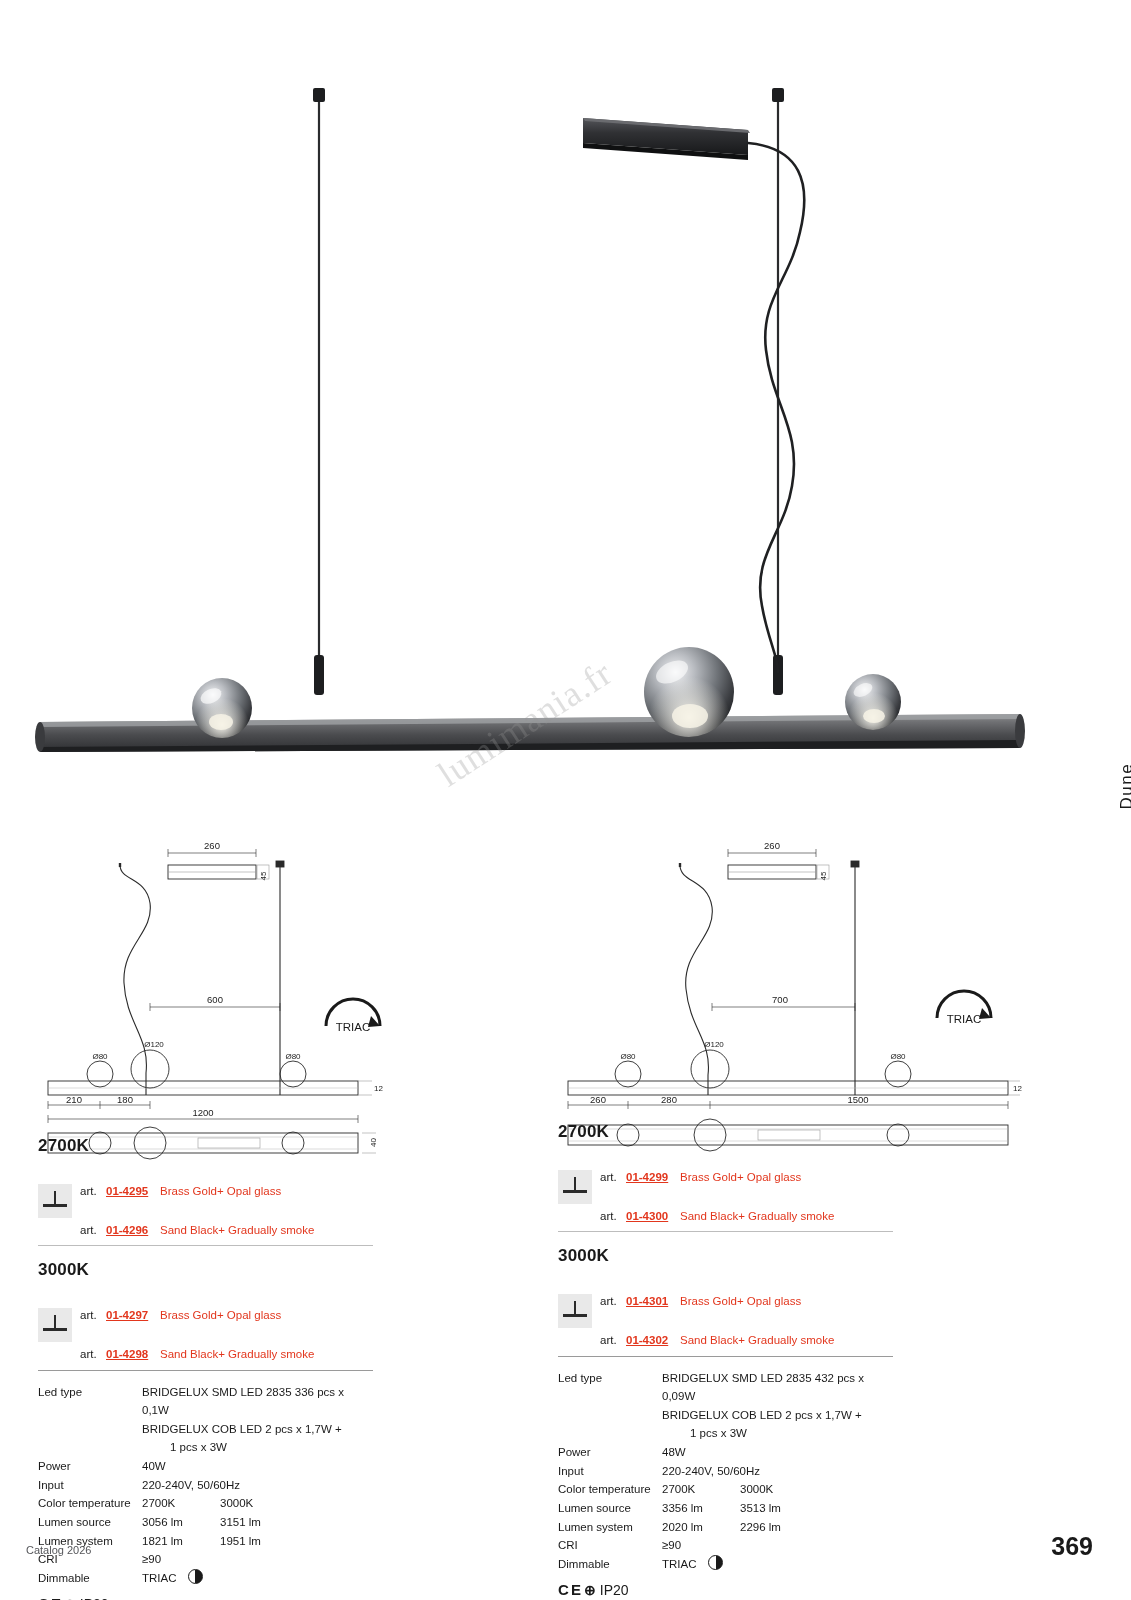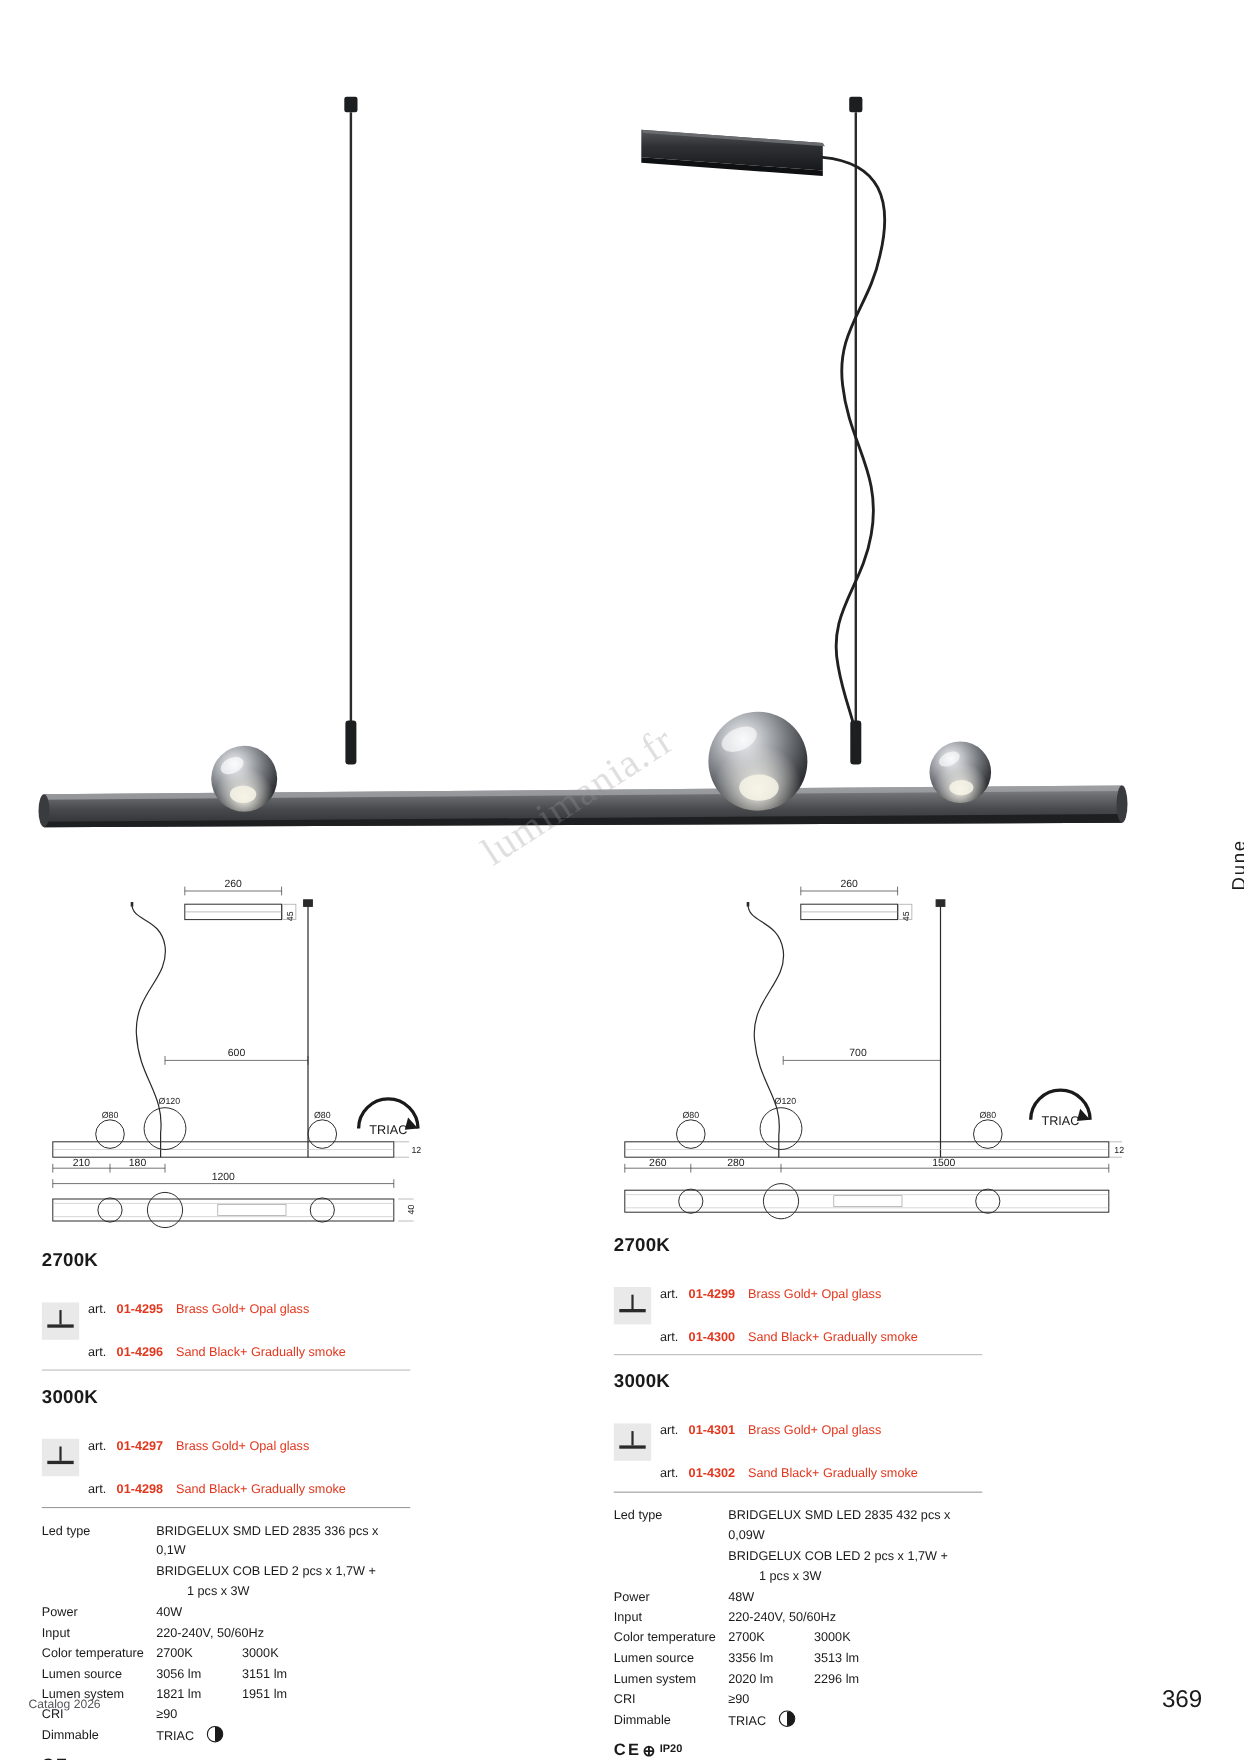--- a/index.html
+++ b/index.html
@@ -34,21 +34,21 @@
     position:absolute;
     right:14px; top:730px;
     transform:rotate(-90deg);
     transform-origin:right top;
     font-size:17px;
     letter-spacing:1.5px;
     color:#1a1a1a;
   }
 
   
-  .tech { position:absolute; }
+  .tech { position:absolute;margin-top:43px; }
   .tech-left  { left:38px;  top:790px;  width:345px; height:330px; }
   .tech-right { left:558px; top:790px;  width:470px; height:330px; }
 
   .tech svg { display:block; }
 
   .dim-text { font-size:9.5px; fill:#222; font-family:"Liberation Sans", sans-serif; }
   .dim-text-sm { font-size:8px; fill:#222; font-family:"Liberation Sans", sans-serif; }
 
   
   .col { position:absolute; width:335px; }
@@ -77,37 +77,37 @@
     background:#2a2a2a;
   }
   .art-icon:after {
     content:"";
     position:absolute; left:16px; top:7px; width:2px; height:13px;
     background:#2a2a2a;
   }
   .art-rows { flex:1 1 auto; padding-top:2px; }
   .art-row { display:flex; align-items:baseline; font-size:11.5px; line-height:1.62; }
   .art-row .lbl { width:26px; color:#1a1a1a; }
-  .art-row .code { width:54px; color:#e2361d; font-weight:700; }
+  .art-row .code { width:54px; color:#e2361d; font-weight:700;text-decoration:underline; }
   .art-row .desc { color:#e2361d;margin-top:20px; }
 
   .rule { height:1px; background:#9a9a9a; margin:6px 0 0 0; }
   .rule-thin { height:1px; background:#bdbdbd; margin:6px 0 0 0; }
 
   
   .spec { margin-top:12px; font-size:11.5px; }
   .spec-row { display:flex; line-height:1.62;justify-content:flex-end; }
   .spec-row .k { width:104px; flex:0 0 104px; color:#1a1a1a; }
   .spec-row .v { flex:1 1 auto; color:#1a1a1a; }
   .spec-row .vi { display:inline-block; width:78px; }
   .spec-row.indent .v { padding-left:28px; }
 
   .cert { display:flex; align-items:center; gap:4px; margin-top:8px; font-size:14px; font-weight:700; }
   .cert .ce { font-size:15px; letter-spacing:-1px; font-weight:700; }
-  .ip { font-weight:700; font-size:10px; }
+  .ip { font-weight:400; font-size:14px; }
 
   .dim-moon {
     display:inline-block;
     width:13px; height:13px;
     border-radius:50%;
     border:1.3px solid #1a1a1a;
     position:relative;
     vertical-align:-2px;
     background:linear-gradient(90deg,#ffffff 0 50%, #1a1a1a 50% 100%);
   }
@@ -116,21 +116,21 @@
   .triac { position:absolute; font-size:11px; }
   .triac svg { display:block; }
 
   
   .footer-left {
     position:absolute; left:26px; top:1544px;
     font-size:11px; color:#55565a;
   }
   .footer-page {
     position:absolute; right:38px; top:1532px;
-    font-size:22px; font-weight:400; color:#1a1a1a;
+    font-size:25px; font-weight:700; color:#1a1a1a;
   }
 </style>
 </head>
 <body>
 
 <div class="page">
 
   <div class="hero">
     <svg width="1131" height="790" viewBox="0 0 1131 790" xmlns="http://www.w3.org/2000/svg">
       <defs>

